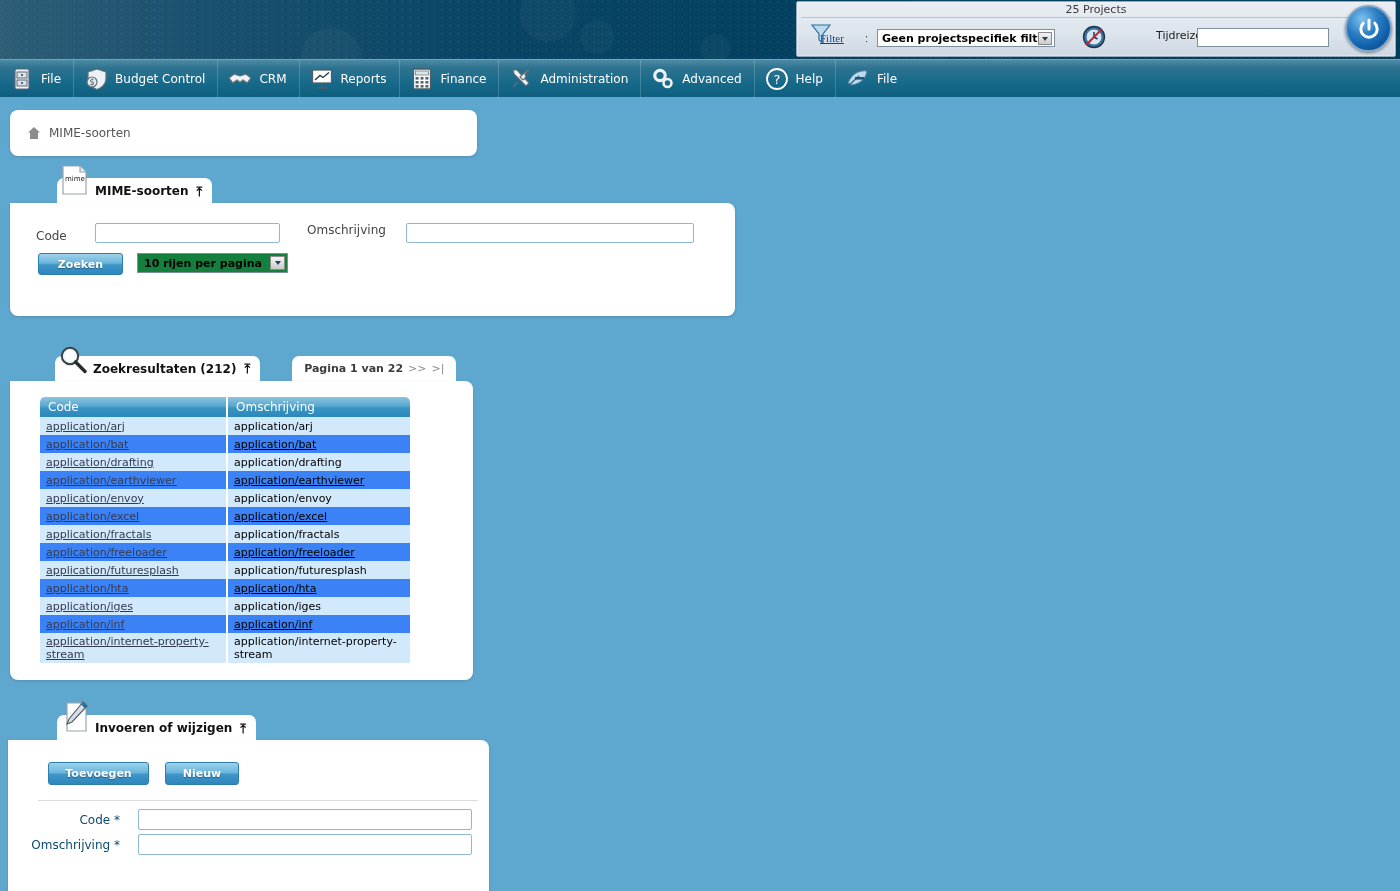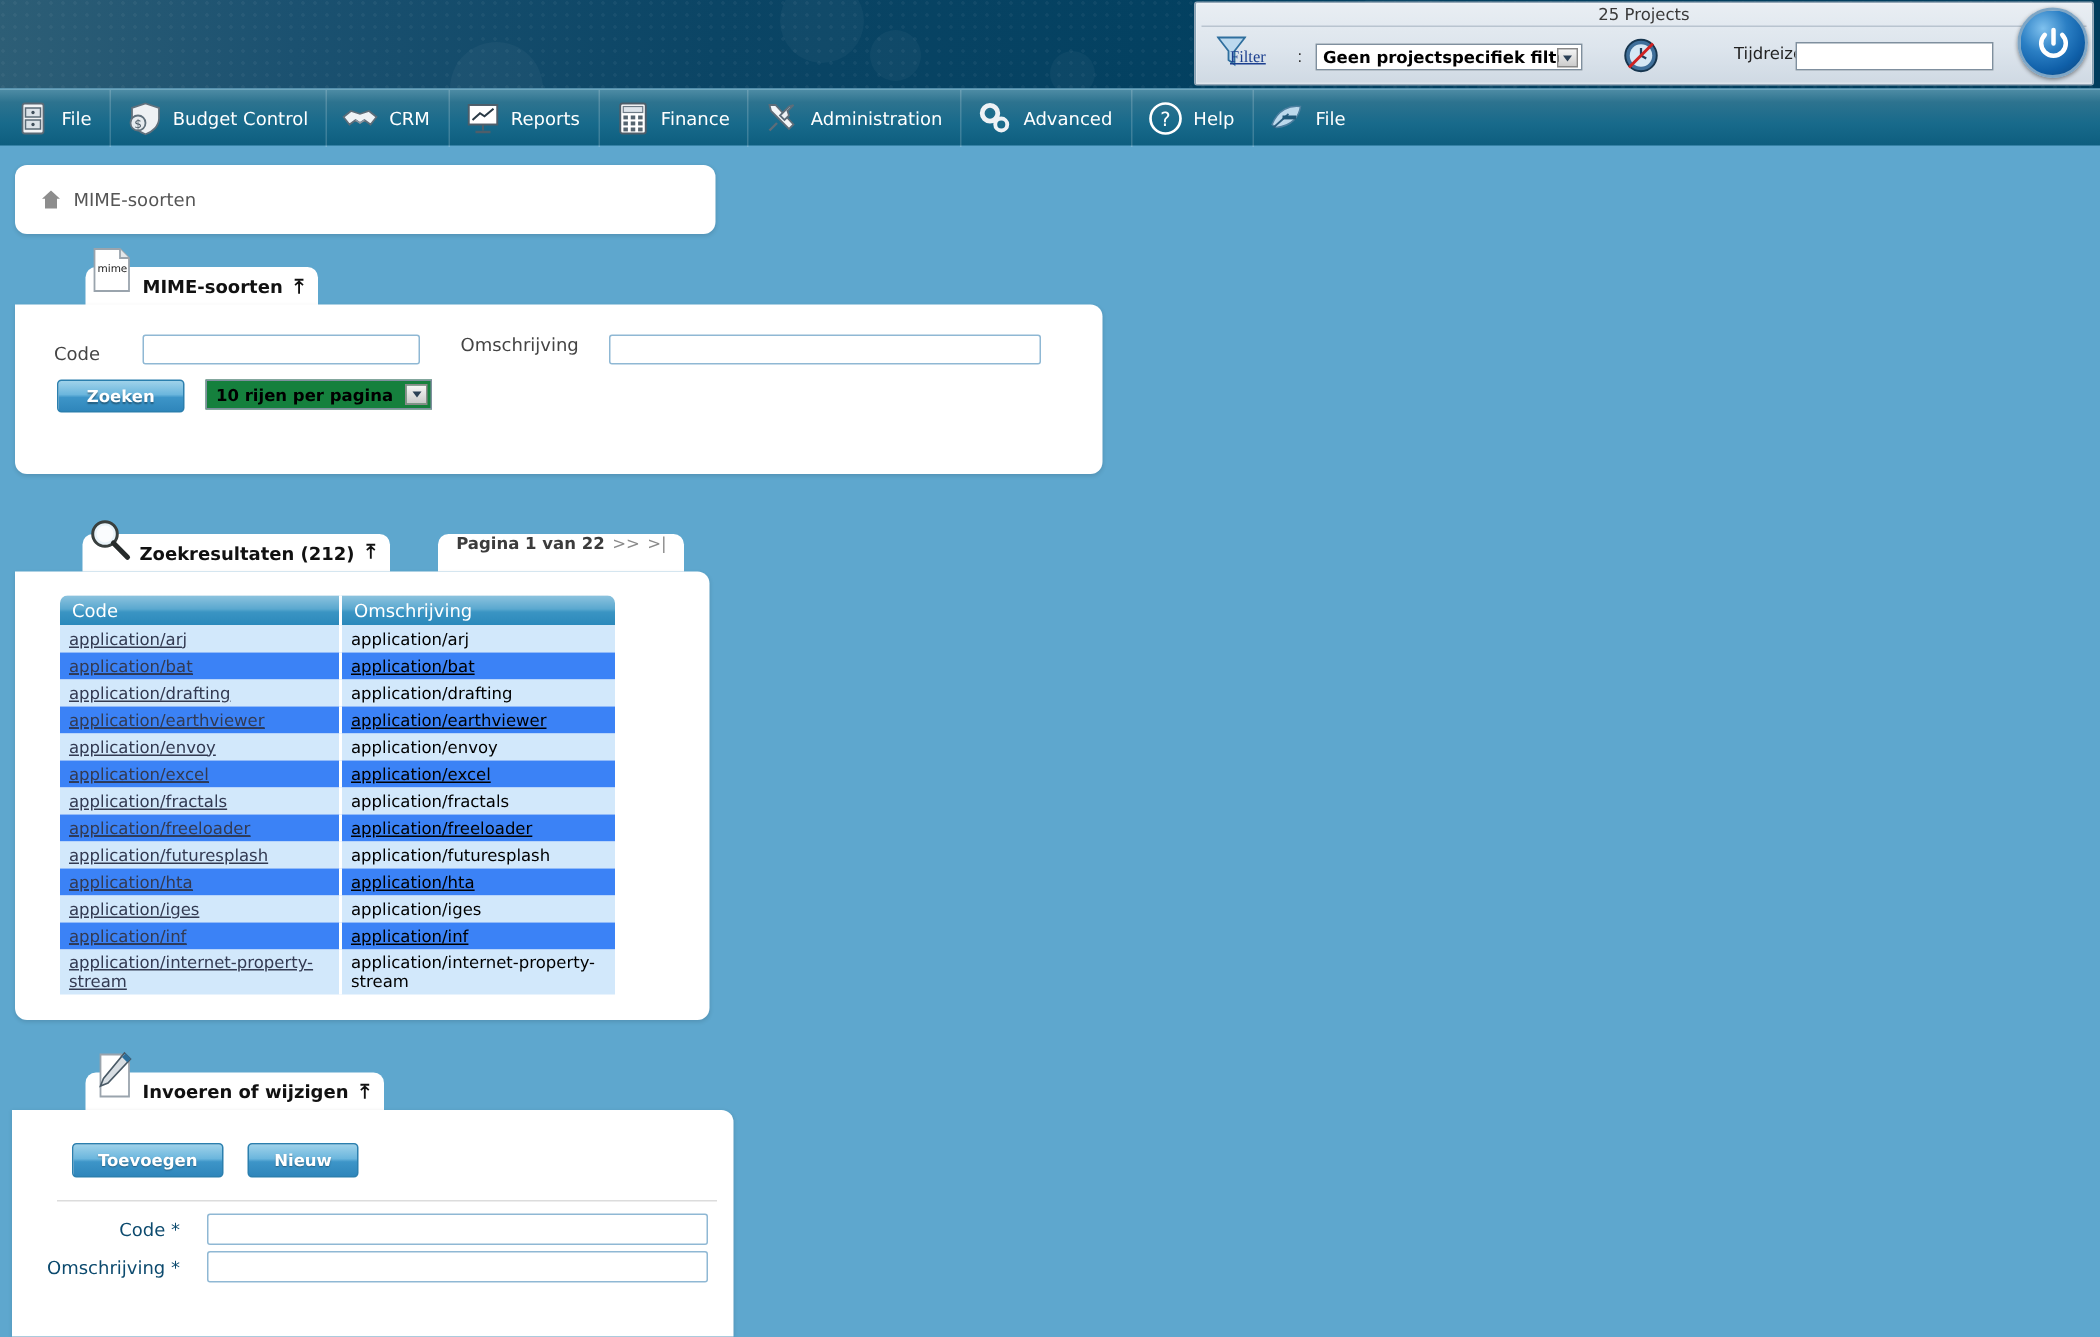--- a/index.html
+++ b/index.html
@@ -188,21 +188,21 @@
   }
   .restable td:last-child { border-right:none; }
   .restable tr.odd td { background:#D2E8FB; }
   .restable tr.even td { background:#3b82f6;text-decoration:underline; }
   .restable td a { color:#333a52; text-decoration:underline; }
   .col-code { width:187px; }
   .col-desc { width:183px; }
 
   .pagetab {
     height:25px; background:#ffffff; border-radius:7px 7px 0 0;
-    display:flex; align-items:flex-start; padding:0 12px; gap:5px;
+    display:flex; align-items:center; padding:0 12px; gap:5px;
   }
   .pagetab .ptxt { font-size:11px; font-weight:bold; color:#3c3c3c; font-family:"DejaVu Sans", sans-serif; }
   .pagetab .pnav { font-size:11px; color:#8a8a8a; font-family:"DejaVu Sans", sans-serif; cursor:pointer; }
 
   
   #panel-edit { left:8px; top:740px; width:481px; height:151px; border-radius:0 8px 0 0; }
   .hr { position:absolute; height:1px; background:#dcdcdc; }
   .req-lbl { position:absolute; font-size:12px; color:#0c4a6e; font-family:"DejaVu Sans", sans-serif; text-align:right; }
 
   svg { display:block; }

